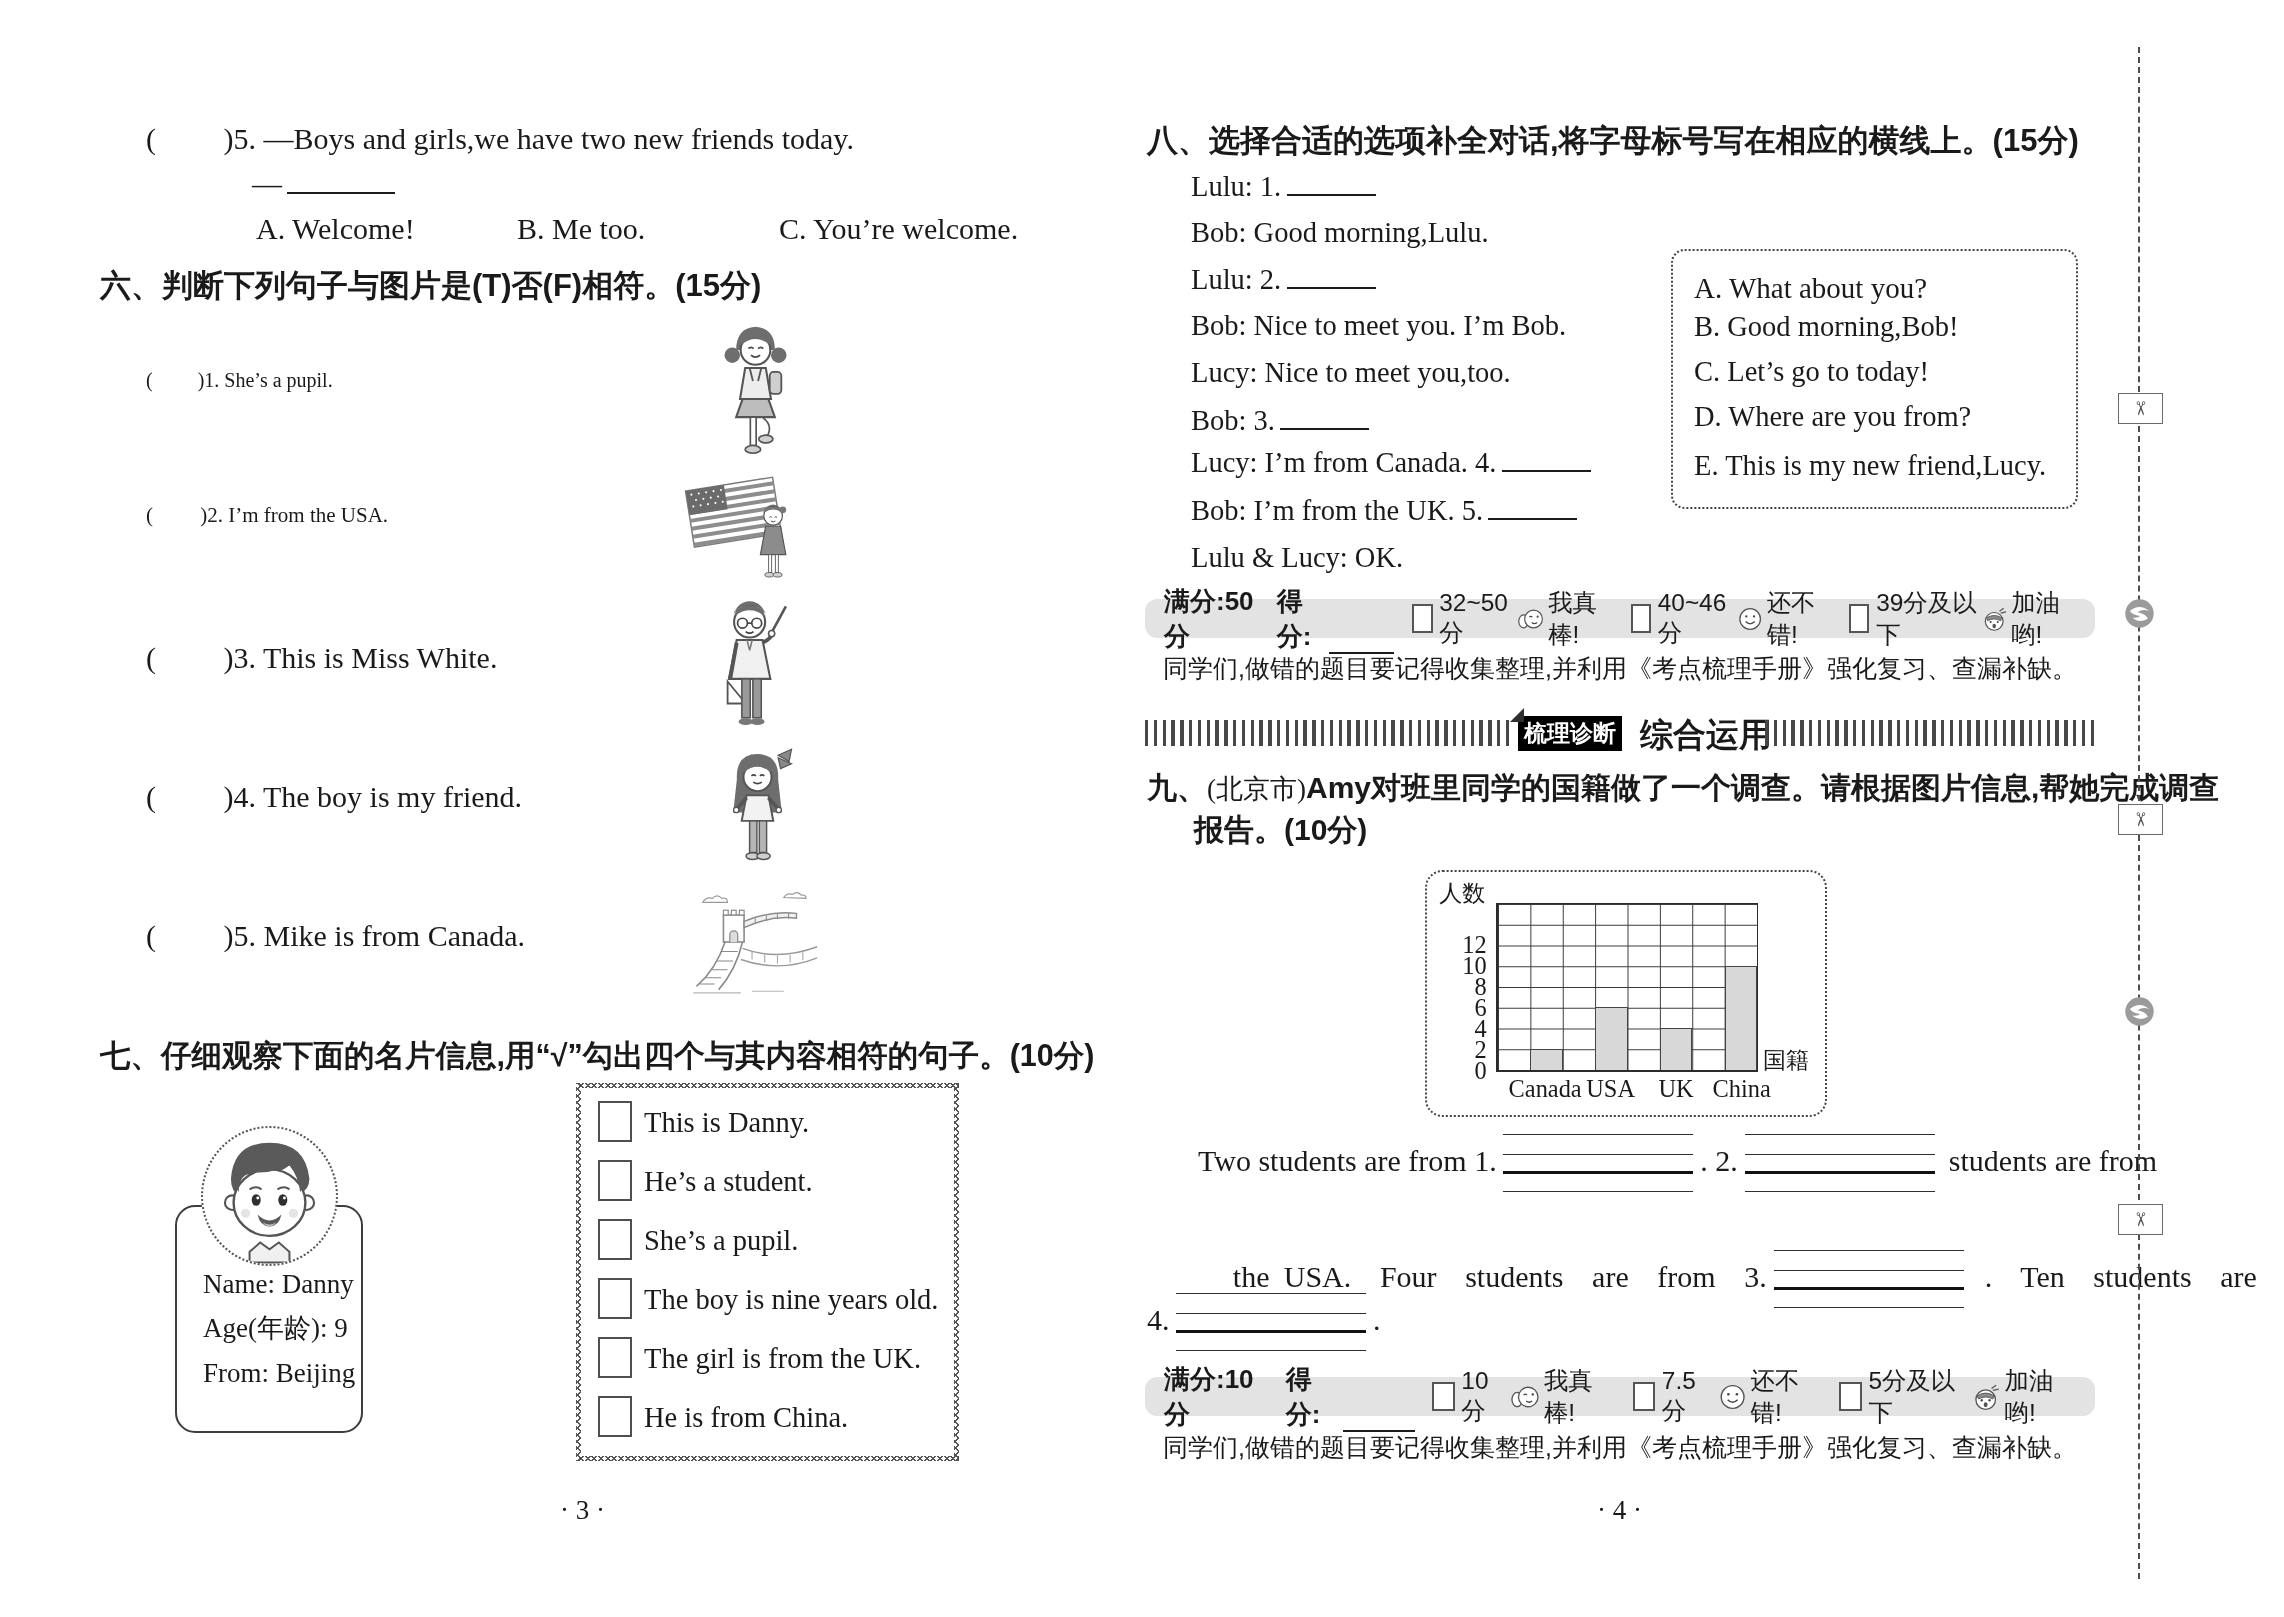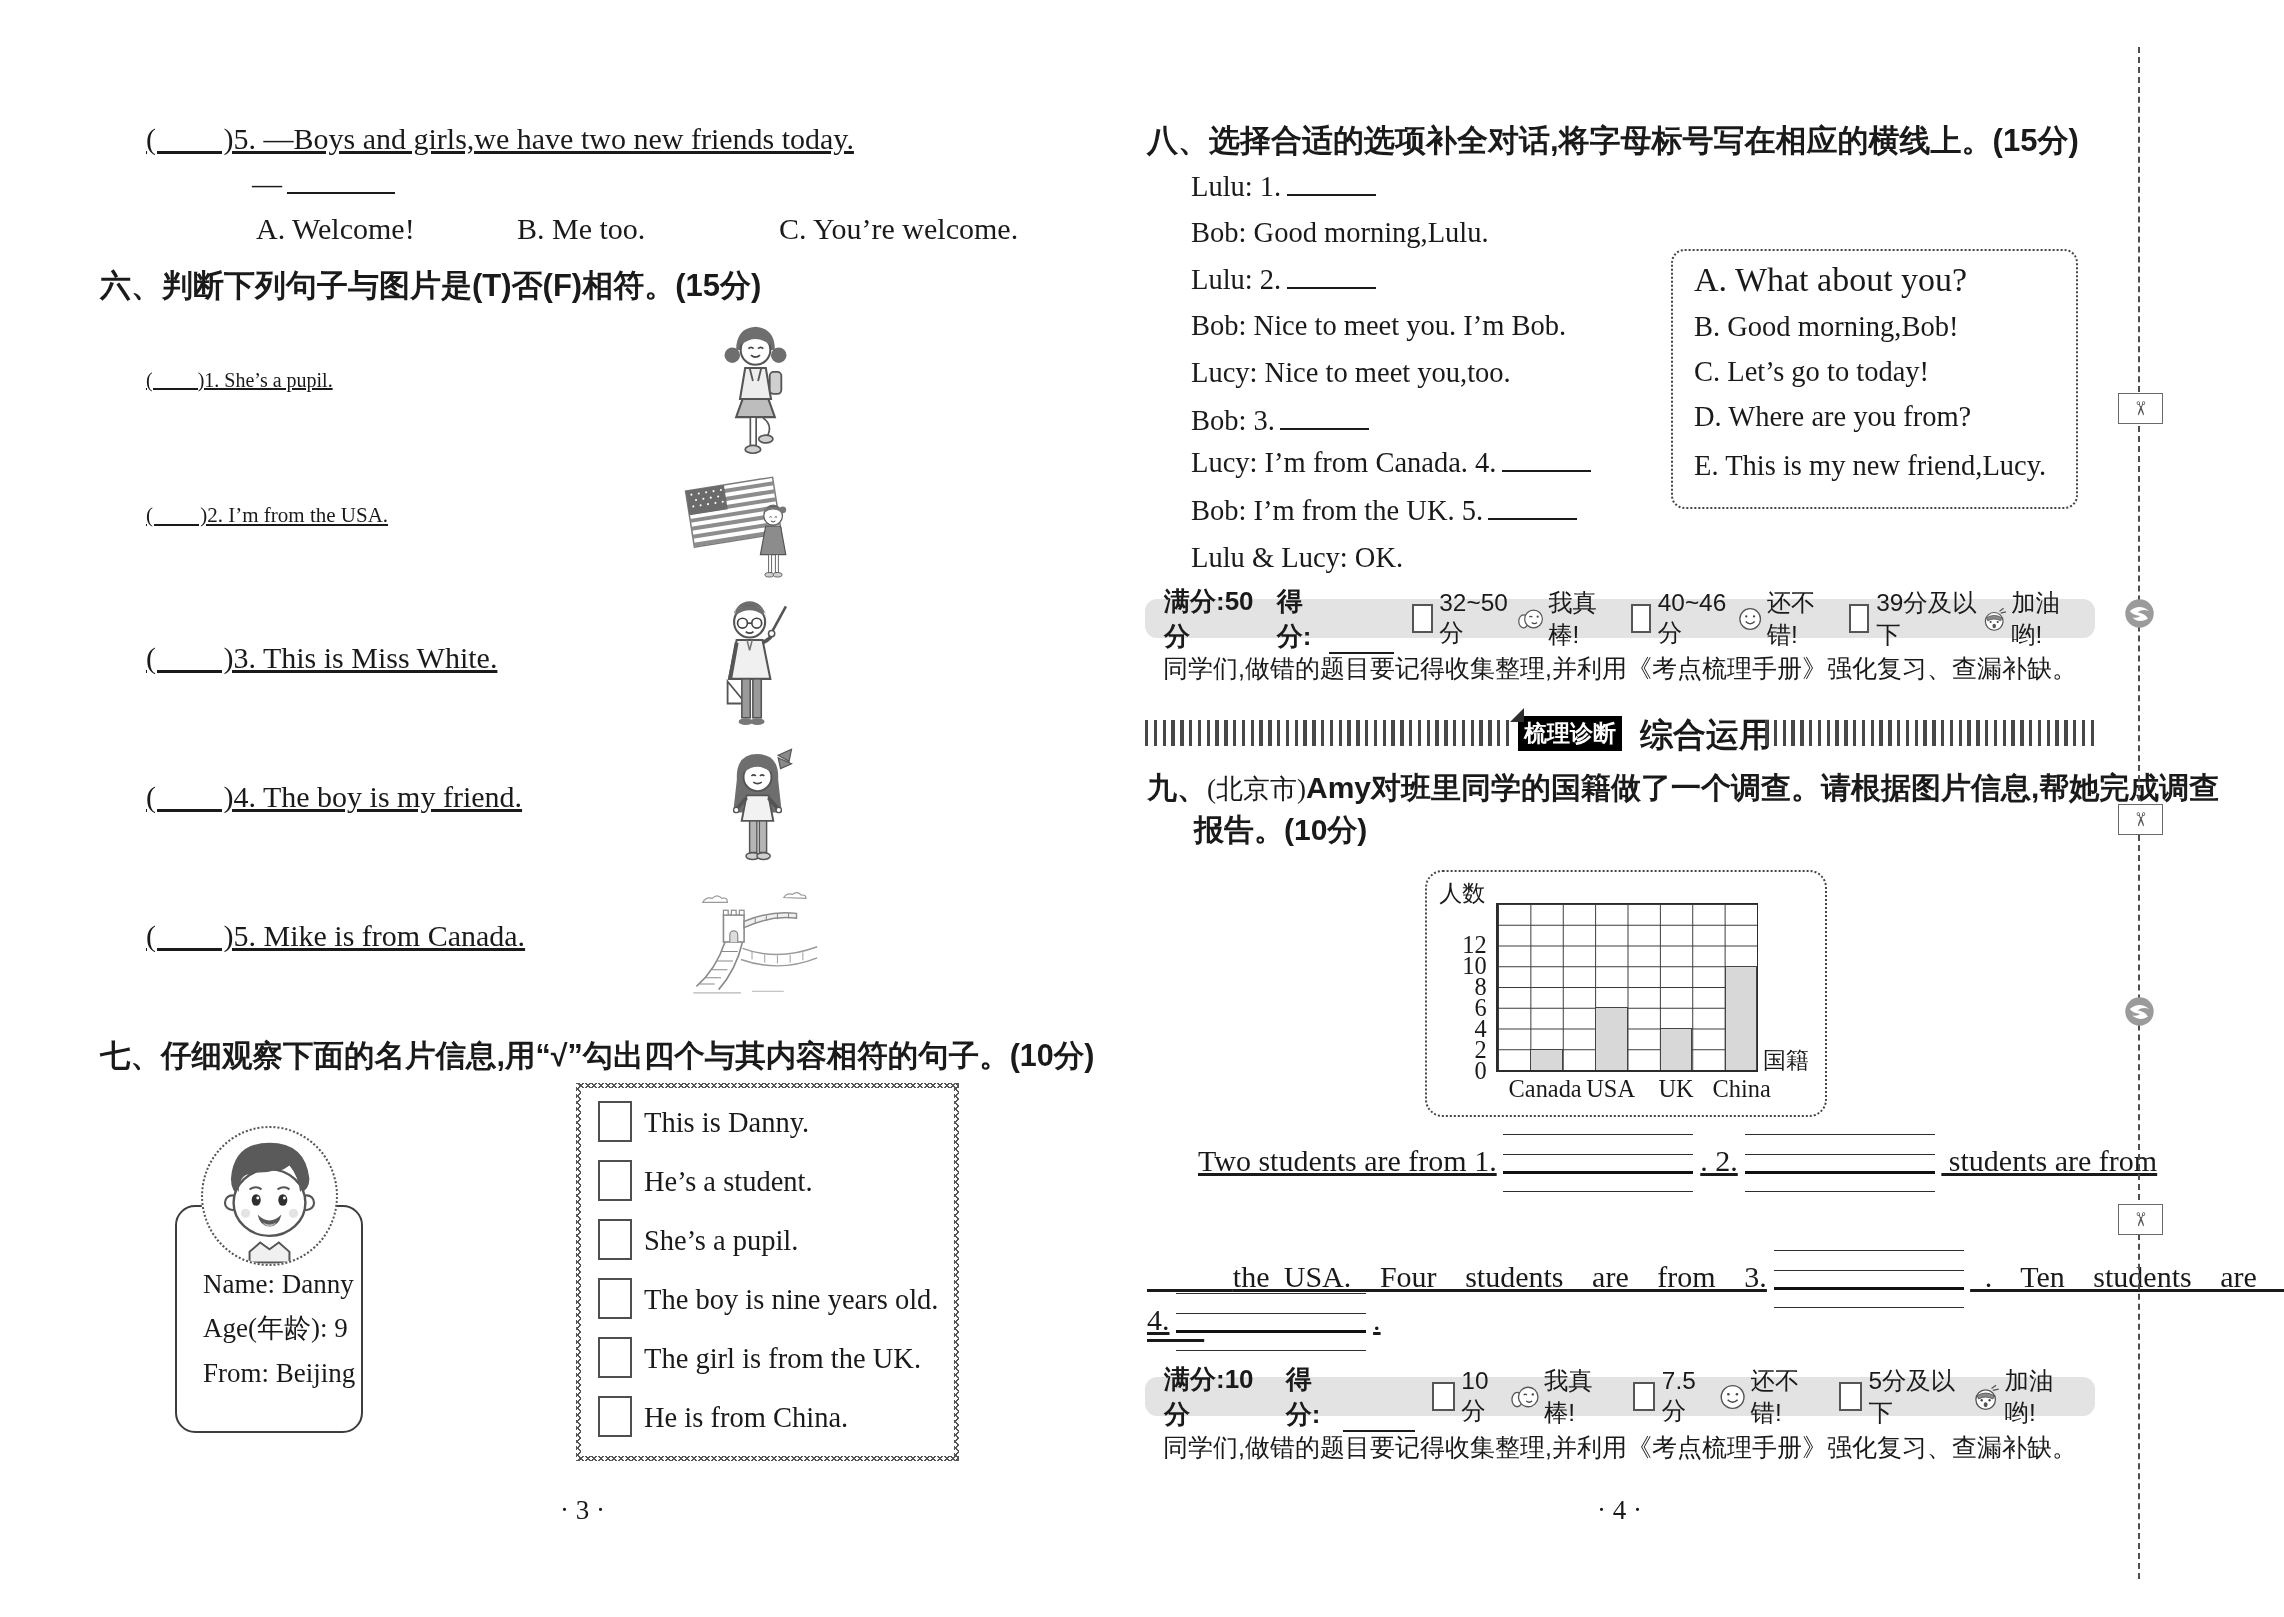--- a/index.html
+++ b/index.html
@@ -2,21 +2,21 @@
 <html style="font-size:11px"><head>
 <meta charset="utf-8">
 <style>
   html,body{margin:0;padding:0;background:#fff;}
   .sheet{position:relative;width:2284px;height:1617px;background:#fff;overflow:hidden;
          font-family:"Liberation Serif",serif;color:#1a1a1a;}
   .abs{position:absolute;line-height:1.15;}
   .en{font-family:"Liberation Serif",serif;}
   .cn{font-family:"Liberation Sans","DejaVu Sans",sans-serif;}
   .hd{font-family:"Liberation Sans","DejaVu Sans",sans-serif;font-weight:700;}
-  .pre{white-space:pre;text-decoration:underline;}
+  .pre{white-space:pre;}
   .blank{display:inline-block;width:89px;height:5.4px;border-bottom:2px solid #1b1b1b;margin-left:5.4px;}
   .blank.w160{width:108px;}
   
   .wg{display:inline-block;position:relative;width:190px;height:60px;vertical-align:-23px;margin:0 6.8px;}
   .wg .wl{position:absolute;left:0;width:100%;border-top:1.4px solid #2e2e2e;}
   .wg .wl.b{border-top-width:3.4px;border-top-color:#111;}
   
   .ckbig{position:absolute;width:30px;height:37px;border:2px solid #4f4f4f;background:#fff;}
   .ckbox{display:inline-block;width:20.3px;height:24.4px;border:2px solid #555;background:#fff;margin-right:4.1px;vertical-align:-4.1px;}
   
@@ -277,21 +277,21 @@
     </div>
     <div class="abs en" style="left:1191px;top:447px;font-size:28.5px;">
       <span>Lucy: I’m from Canada. 4.</span><span class="blank"></span>
     </div>
     <div class="abs en" style="left:1191px;top:495px;font-size:28.5px;">
       <span>Bob: I’m from the UK. 5.</span><span class="blank"></span>
     </div>
     <div class="abs en" style="left:1191px;top:542px;font-size:28.5px;">Lulu &amp; Lucy: OK.</div>
 
     <div class="dotbox" style="left:1671px;top:249px;width:403px;height:256px;"></div>
-    <div class="abs en" style="left:1694px;top:260px;font-size:34px;">A. What about you?</div>
+    <div class="abs en" style="left:1694px;top:272px;font-size:29px;">A. What about you?</div>
     <div class="abs en" style="left:1694px;top:311px;font-size:28.5px;">B. Good morning,Bob!</div>
     <div class="abs en" style="left:1694px;top:356px;font-size:28.5px;">C. Let’s go to today!</div>
     <div class="abs en" style="left:1694px;top:401px;font-size:28.5px;">D. Where are you from?</div>
     <div class="abs en" style="left:1694px;top:450px;font-size:28.5px;">E. This is my new friend,Lucy.</div>
 
     <div class="sbar cn" style="top:599px;">
       <span class="t1">满分:50分</span>
       <span style="display:flex;align-items:flex-end;gap:2.7px;">
         <span class="t1">得分:</span>
         <span class="sb-blank"></span>

